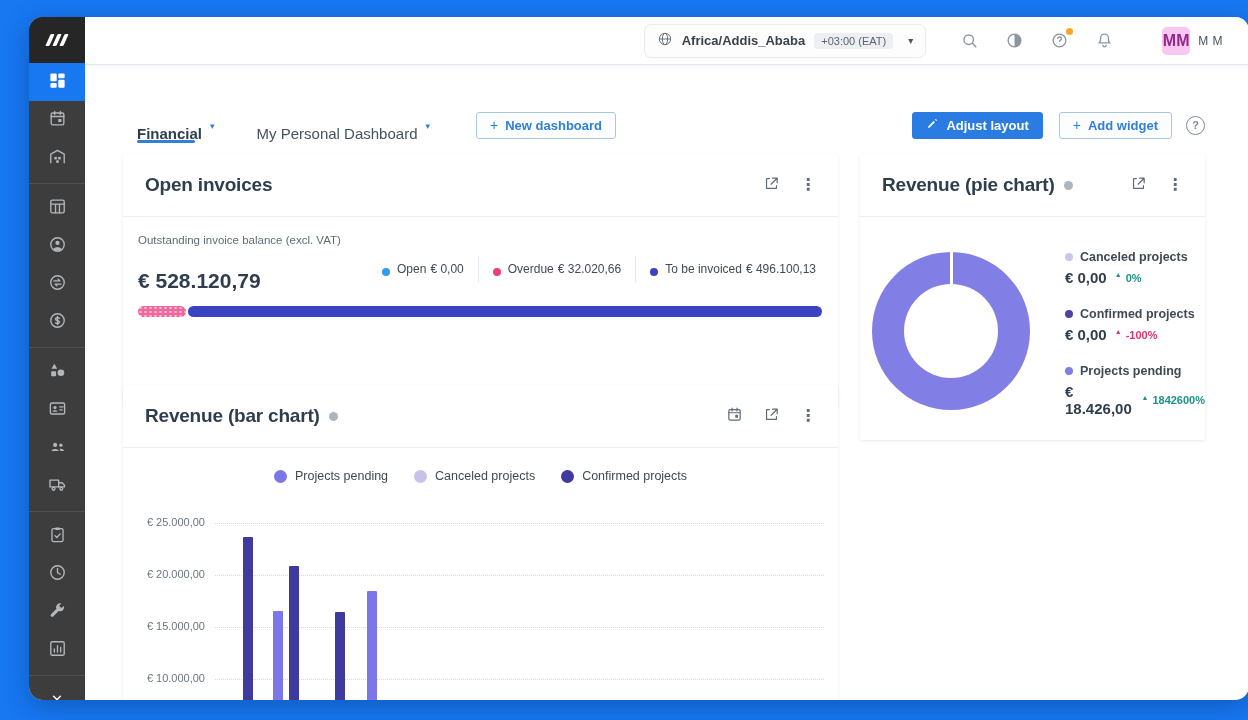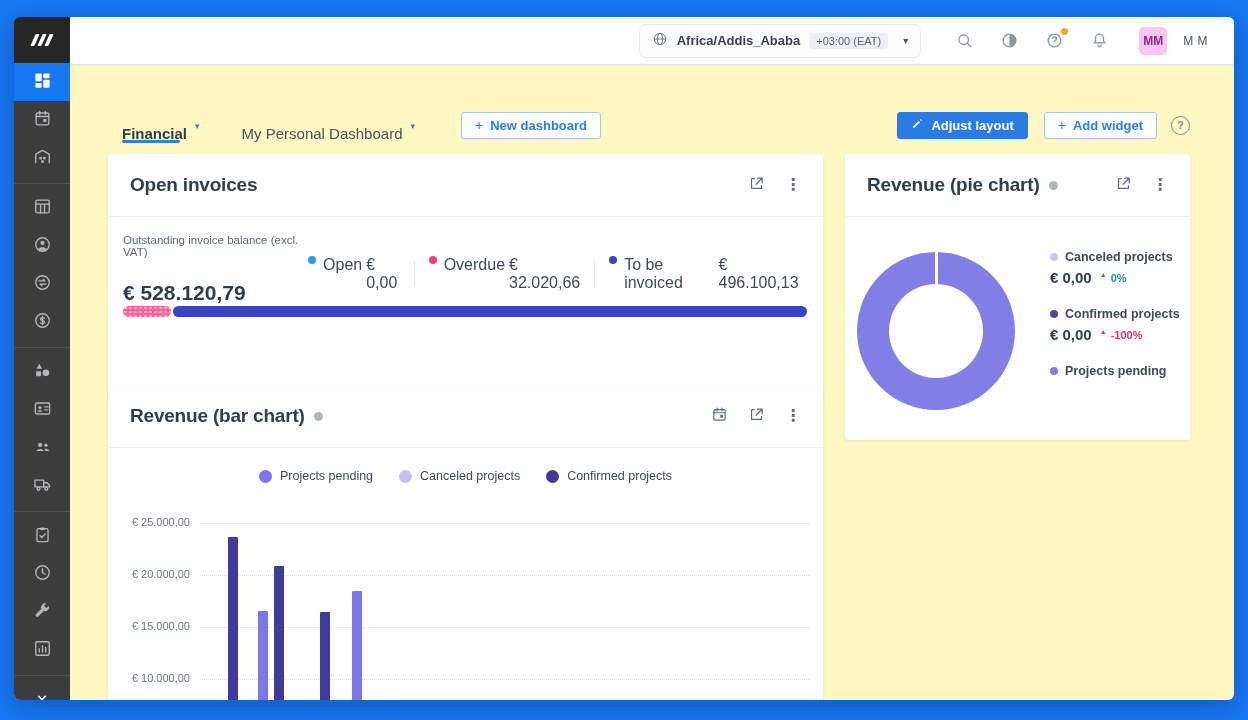--- a/index.html
+++ b/index.html
@@ -3,22 +3,22 @@
 <meta charset="utf-8">
 <style>
   html,body{margin:0;padding:0;}
   body{
     width:1248px;height:720px;position:relative;overflow:hidden;
     background:#1778f2;
     font-family:"Liberation Sans","DejaVu Sans",sans-serif;
     -webkit-font-smoothing:antialiased;
   }
   .window{
-    position:absolute;left:14px;top:17px;width:1220px;height:683px;
-    border-radius:6px;overflow:hidden;background:#fef9c3;
+    position:absolute;left:29px;top:17px;width:1220px;height:683px;
+    border-radius:14px;overflow:hidden;background:#ffffff;
     box-shadow:0 6px 26px rgba(0,20,60,.30);
   }
   
   .sidebar{position:absolute;left:0;top:0;bottom:0;width:56px;background:#3d3d3d;z-index:5;display:flex;flex-direction:column;}
   .logo{height:46px;background:#262626;display:flex;align-items:center;justify-content:center;gap:3px;flex:none;}
   .logo i{display:block;width:4px;height:12px;background:#fff;border-radius:1px;transform:skewX(-24deg);}
   .nav-item{height:38px;flex:none;display:flex;align-items:center;justify-content:center;cursor:pointer;}
   .nav-item svg{width:19px;height:19px;stroke:#b4b7ba;fill:none;stroke-width:1.7;stroke-linecap:round;stroke-linejoin:round;}
   .nav-item svg .fl{fill:#b4b7ba;stroke:none;}
   .nav-item.active{background:#1778f2;}
@@ -37,22 +37,22 @@
   .tb-spacer{flex:1;}
   .tz-pill{display:flex;align-items:center;gap:9px;border:1px solid #e7eaee;background:#fdfdfe;border-radius:7px;padding:6px 12px;cursor:pointer;}
   .tz-pill svg{width:16px;height:16px;stroke:#6a737c;fill:none;stroke-width:1.5;}
   .tz-label{font-size:13px;font-weight:700;color:#3a434c;}
   .tz-offset{font-size:11px;color:#5a6470;background:#edeff2;border-radius:4px;padding:2px 7px;font-weight:400;}
   .tz-caret{font-size:10px;color:#4a535c;margin-left:6px;}
   .tb-icons{display:flex;align-items:center;gap:26px;margin-left:34px;}
   .tb-icon{position:relative;cursor:pointer;display:flex;align-items:center;justify-content:center;}
   .tb-icon svg{width:19px;height:19px;stroke:#8d969e;fill:none;stroke-width:1.7;stroke-linecap:round;}
   .help-dot{position:absolute;top:-3px;right:-4px;width:7px;height:7px;border-radius:50%;background:#f7a62c;}
-  .avatar{width:28px;height:28px;border-radius:5px;background:#f9c7f2;color:#93288a;font-size:12px;font-weight:700;display:flex;align-items:center;justify-content:center;margin-left:30px;cursor:pointer;}
-  .user-name{font-size:12px;color:#4a545e;margin-left:16px;letter-spacing:.5px;}
+  .avatar{width:28px;height:28px;border-radius:5px;background:#f9c7f2;color:#93288a;font-size:16px;font-weight:700;display:flex;align-items:center;justify-content:center;margin-left:48px;cursor:pointer;}
+  .user-name{font-size:12px;color:#4a545e;margin-left:8px;letter-spacing:.5px;}
   
   .content{position:absolute;left:56px;right:0;top:48px;bottom:0;overflow:hidden;}
   .tabsbar{position:absolute;left:38px;right:44px;top:42px;height:36px;display:flex;align-items:center;}
   .tab{position:relative;height:100%;display:flex;align-items:center;margin-left:14px;cursor:pointer;}
   .tab + .tab{margin-left:42px;}
   .tab-label{font-size:15px;color:#46525e;margin-top:17px;}
   .tab.active .tab-label{color:#2f3e4d;font-weight:700;}
   .tab-caret{font-size:9px;color:#2f80d9;margin-left:8px;padding-top:2px;}
   .tab.active::after{content:'';position:absolute;left:0;bottom:0;height:3px;width:calc(100% - 20px);background:#2f80d9;border-radius:2px;}
   .btn{display:inline-flex;align-items:center;gap:7px;border-radius:3px;font-size:13px;font-weight:700;cursor:pointer;box-sizing:border-box;height:27px;padding:0 13px;}
@@ -70,21 +70,21 @@
   .info-dot{width:9px;height:9px;border-radius:50%;background:#aeb6bd;margin-left:9px;flex:none;}
   .hdr-icons{margin-left:auto;display:flex;align-items:center;gap:20px;}
   .hdr-icons svg{width:17px;height:17px;stroke:#5f6b76;fill:none;stroke-width:1.7;stroke-linecap:round;stroke-linejoin:round;cursor:pointer;}
   .kebab{font-size:16px;font-weight:700;color:#5f6b76;cursor:pointer;line-height:1;}
   
   #card-open{left:38px;top:89px;width:715px;height:253px;}
   .balance-row{display:flex;padding:17px 22px 0 15px;align-items:flex-start;}
   .balance-label{font-size:11.5px;color:#5f6b76;}
   .balance-value{font-size:21px;font-weight:700;color:#2f3e4d;margin-top:23px;}
   .oi-legend{margin-left:auto;display:flex;align-items:center;margin-top:22px;}
-  .oi-item{display:flex;align-items:flex-start;font-size:16px;color:#3f4a55;}
+  .oi-item{display:flex;align-items:flex-end;font-size:12px;color:#3f4a55;}
   .oi-sep{width:1px;height:26px;background:#e3e6ea;margin:0 14px;}
   .dot8{width:8px;height:8px;border-radius:50%;margin-right:7px;flex:none;}
   .oi-item b{font-weight:400;margin-left:4px;}
   .progress{position:absolute;left:15px;right:16px;top:152px;height:11px;display:flex;gap:2px;}
   .seg{height:100%;border-radius:6px;}
   .seg-pink{width:7%;background-image:radial-gradient(circle,rgba(255,255,255,.55) 1px,transparent 1.4px);background-size:5px 4px;}
   .seg-blue{flex:1;}
   
   #card-pie{left:775px;top:89px;width:345px;height:286px;}
   .donut{position:absolute;left:12px;top:98px;width:158px;height:158px;border-radius:50%;}
@@ -392,20 +392,25 @@
               <span class="pl-value">€ 0,00</span>
               <span class="pl-caret" style="color: rgb(217, 54, 107);">▲</span>
               <span class="pl-change" style="color: rgb(217, 54, 107);">-100%</span>
             </div>
         </div>
         <div class="pl-item">
           <div class="pl-top">
               <span class="dot8" style="background-color: rgb(129, 126, 230);"></span>
               <span class="pl-label">Projects pending</span>
             </div>
+          <div class="pl-val-row">
+              <span class="pl-value">€ 18.426,00</span>
+              <span class="pl-caret" style="color: rgb(27, 147, 134);">▲</span>
+              <span class="pl-change" style="color: rgb(27, 147, 134);">1842600%</span>
+            </div>
         </div>
       </div>
     </section>
 
     <section class="card" id="card-bar">
       <div class="card-header">
         <span class="card-title">Revenue (bar chart)</span>
         <span class="info-dot"></span>
         <span class="hdr-icons">
           <span><svg viewBox="0 0 24 24">

